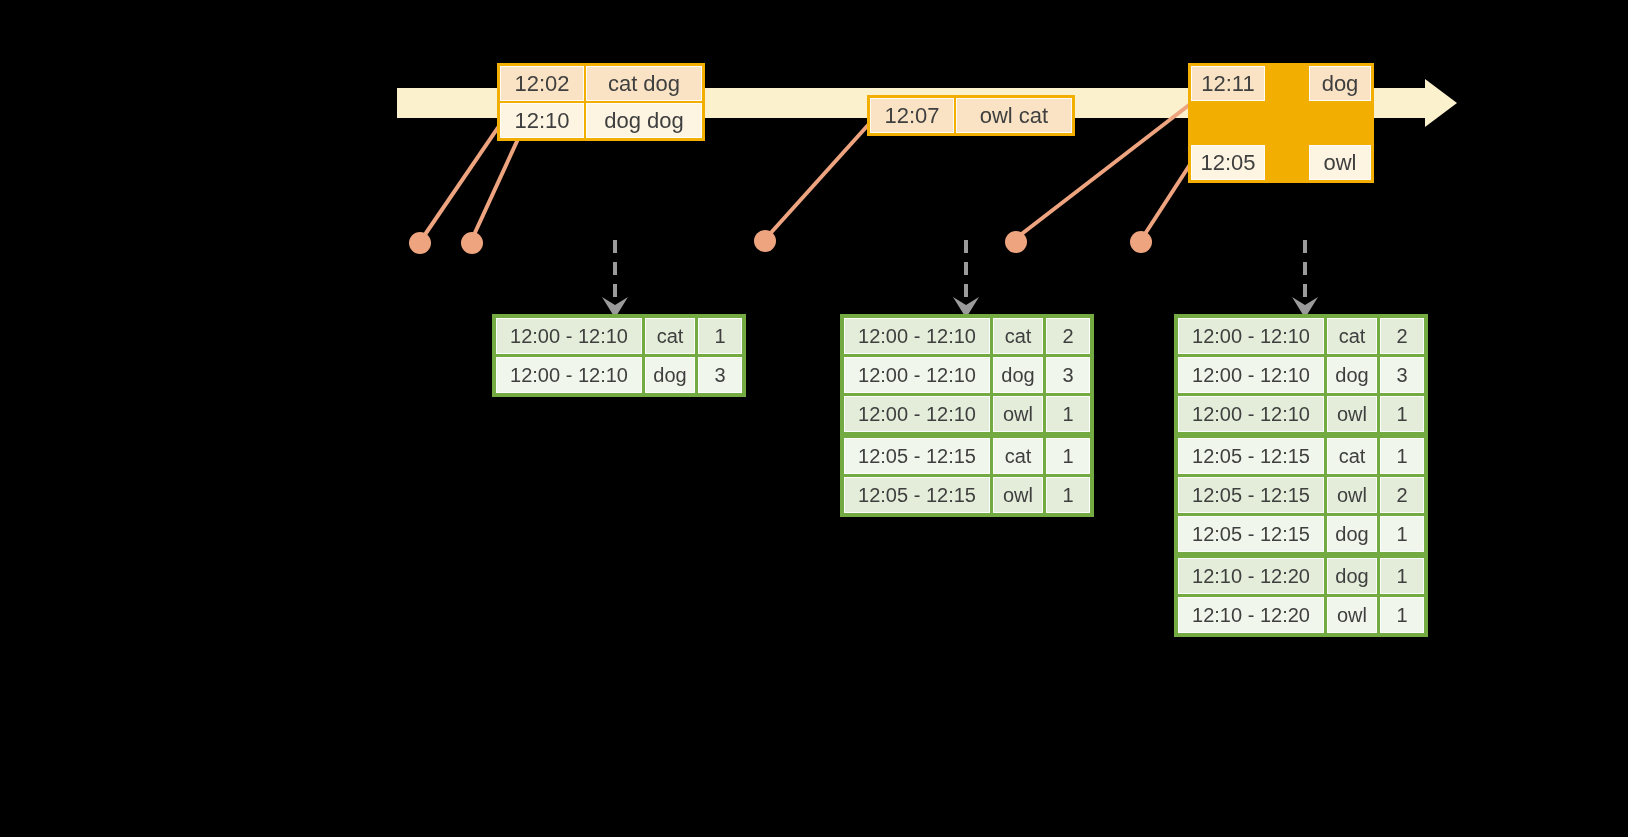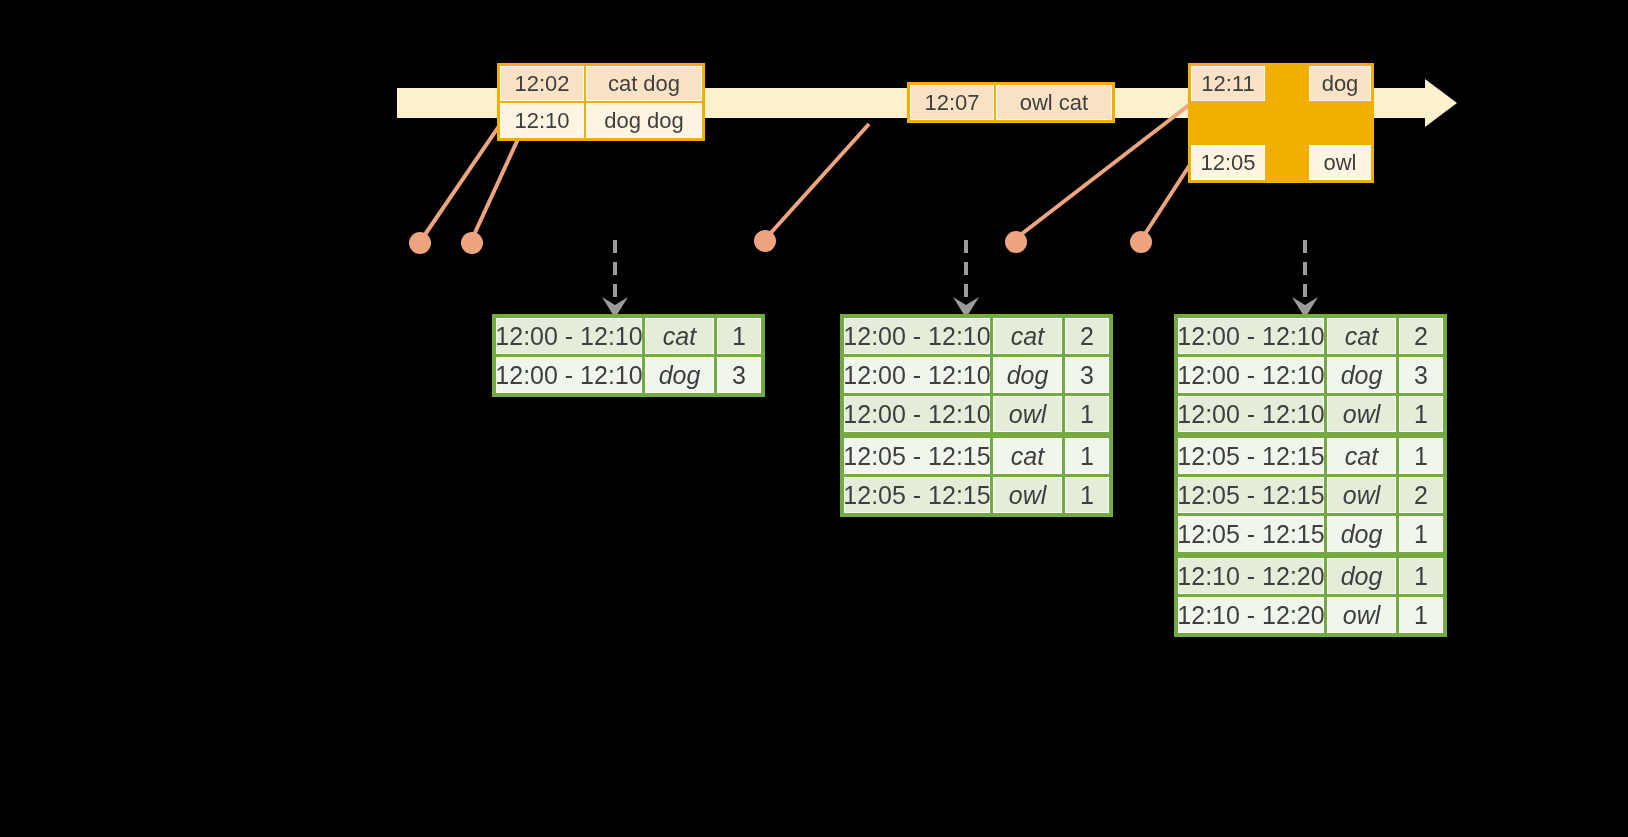--- a/index.html
+++ b/index.html
@@ -37,25 +37,25 @@
   
   .rtable{
     position:absolute;top:314px;z-index:3;background:var(--green);
     border:4px solid var(--green);display:flex;flex-direction:column;gap:3px;
   }
   .rrow{display:flex;gap:3px;}
   .rrow.gsep{margin-top:3px;}
   .rcell{
     background:var(--glight);border:1px solid var(--hairline);box-sizing:border-box;
     height:36px;display:flex;align-items:center;justify-content:center;
-    font-size:25px;color:var(--ink);white-space:nowrap;
+    font-size:20px;color:var(--ink);white-space:nowrap;
   }
   .rrow.dark .rcell{background:var(--gdark);}
   .rc-window{width:146px;}
-  .rc-word{width:69px;font-style:italic;}
+  .rc-word{width:50px;}
   .rc-count{width:44px;}
 </style>
 </head>
 <body>
 
 <div id="canvas">
 
   <div id="timeline-band"></div>
   <div id="timeline-head"></div>
 
@@ -80,21 +80,21 @@
     <path class="trigger-head" d="M1292 297 L1305 318 L1318 297 L1305 305 Z"></path>
   </svg>
 
   <div class="etable" style="left:497px;top:63px;width:202px;grid-template-columns:84px 1fr;">
     <div class="ecell ecell-time dark">12:02</div>
     <div class="ecell ecell-words dark">cat dog</div>
 
     <div class="ecell ecell-time">12:10</div>
     <div class="ecell ecell-words">dog dog</div>
   </div>
-  <div class="etable" style="left:867px;top:82px;width:202px;grid-template-columns:84px 1fr;margin-left:40px;">
+  <div class="etable" style="left:867px;top:95px;width:202px;grid-template-columns:84px 1fr;">
     <div class="ecell ecell-time dark">12:07</div>
     <div class="ecell ecell-words dark">owl cat</div>
   </div>
   <div class="etable" style="left:1188px;top:63px;width:180px;grid-template-columns:74px 1fr;gap:44px;">
     <div class="ecell ecell-time dark">12:11</div>
     <div class="ecell ecell-words dark">dog</div>
 
     <div class="ecell ecell-time">12:05</div>
     <div class="ecell ecell-words">owl</div>
   </div>

